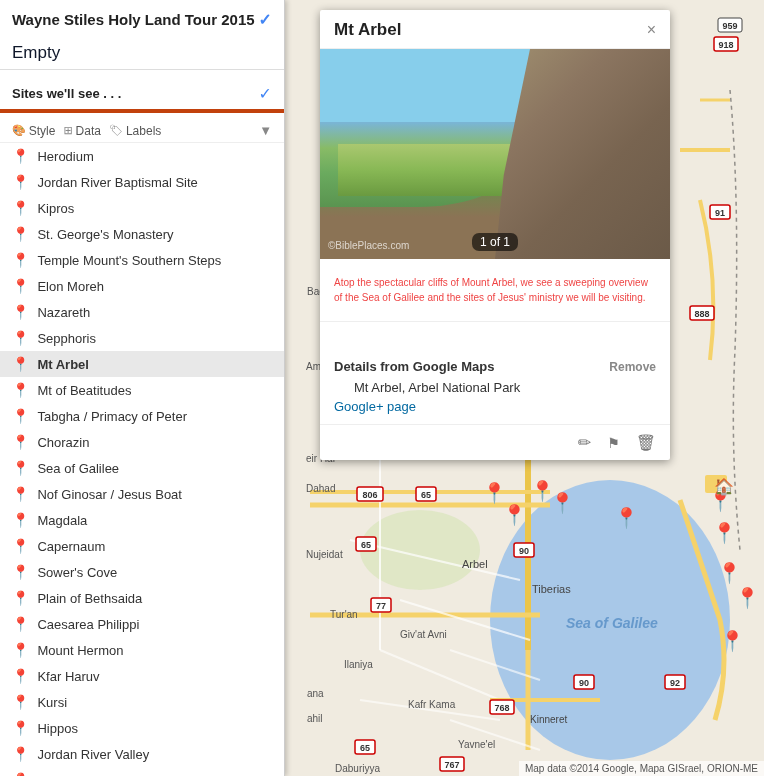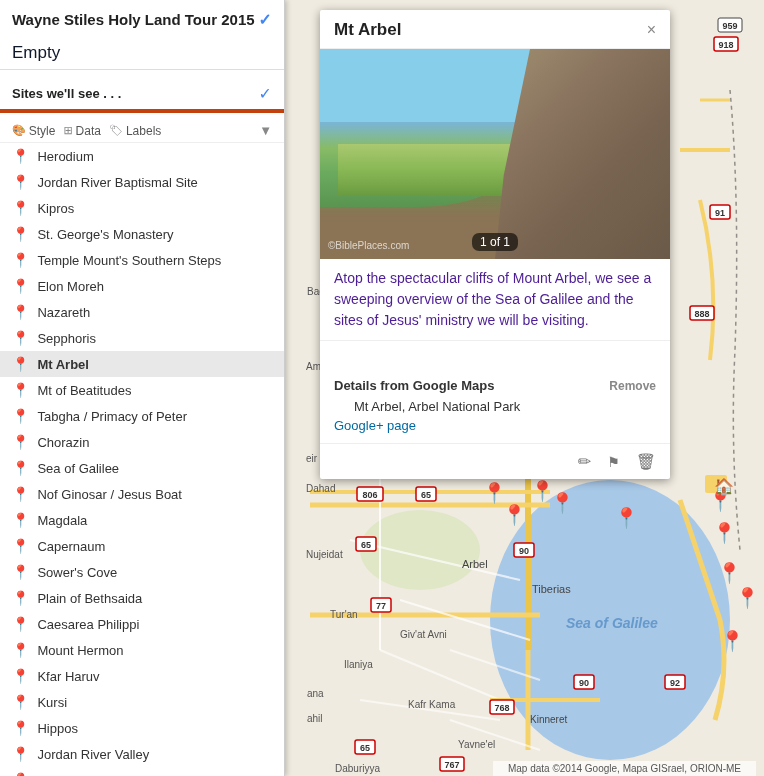--- a/index.html
+++ b/index.html
@@ -212,23 +212,23 @@
 
     #popup-image-credit {
       position: absolute;
       bottom: 8px;
       left: 8px;
       font-size: 10px;
       color: rgba(255,255,255,0.7);
     }
 
     #popup-description {
-      padding: 9px 14px;
-      font-size: 14px;
-      color: #4c1d95;
+      padding: 16px 14px;
+      font-size: 10px;
+      color: #ef4444;
       line-height: 1.5;
       border-bottom: 1px solid #eee;
     }
 
     #popup-details {
       padding: 10px 14px;
       border-bottom: 1px solid #eee;
     }
 
     #popup-details-title {
@@ -273,25 +273,25 @@
     .action-icon {
       color: #777;
       cursor: pointer;
       font-size: 16px;
     }
 
     
     #map-attribution {
       position: absolute;
       bottom: 0;
-      right: 8px;
+      right: 0;
       font-size: 10px;
       color: #555;
       background: rgba(255,255,255,0.7);
-      padding: 2px 15px;
+      padding: 2px 6px;
       z-index: 8;
     }
 
     
     #sidebar::-webkit-scrollbar { width: 6px; }
     #sidebar::-webkit-scrollbar-track { background: #f1f1f1; }
     #sidebar::-webkit-scrollbar-thumb { background: #bbb; border-radius: 3px; }
   </style>
 </head>
 <body>

